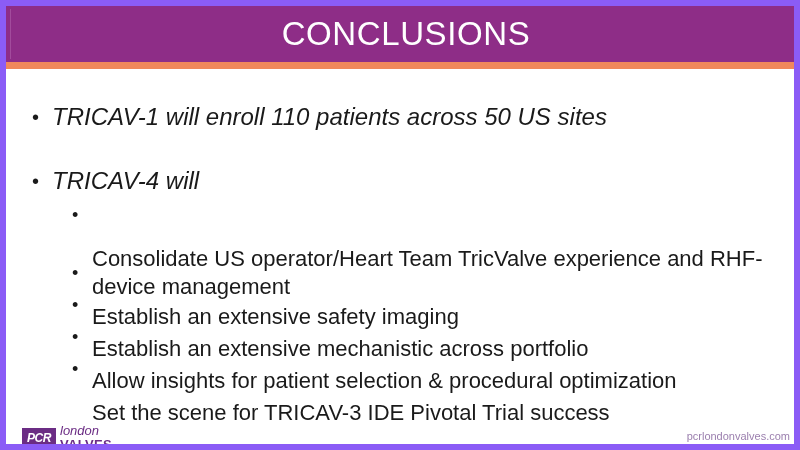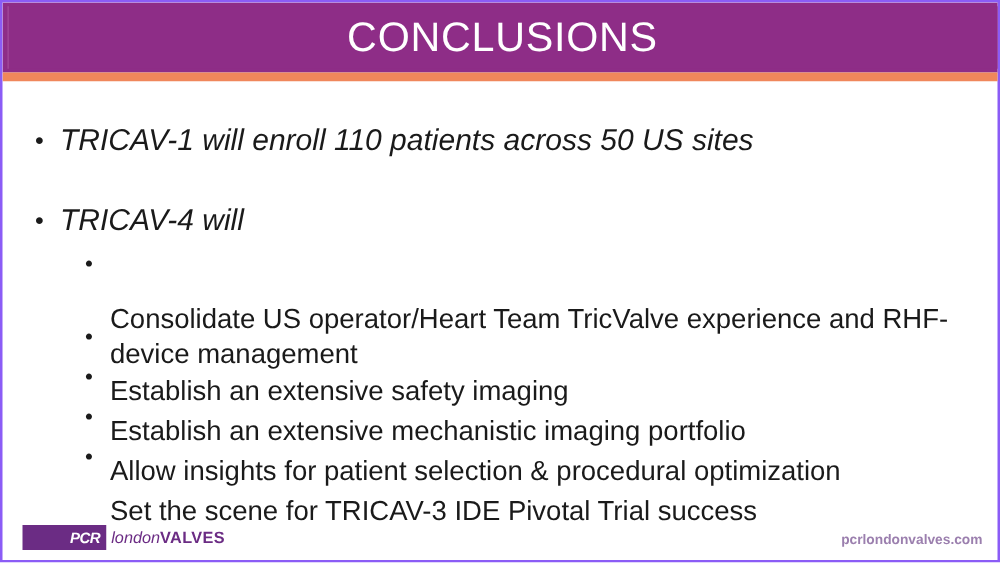--- a/index.html
+++ b/index.html
@@ -10,21 +10,21 @@
   body {
     font-family: "Liberation Sans", sans-serif;
   }
   .slide {
     position: relative;
     width: 800px;
     height: 450px;
     background: #ffffff;
     overflow: hidden;
     box-sizing: border-box;
-    border: 2px solid #8b5cf6;
+    border: 6px solid #8b5cf6;
   }
 
   
   .header-band {
     position: absolute;
     left: 0;
     top: 0;
     width: 800px;
     height: 56px;
     background: #8E2D87;
@@ -137,33 +137,32 @@
     align-items: center;
   }
   .logo-mark {
     width: 34px;
     height: 20px;
     background: #6B2C84;
     display: flex;
     align-items: center;
     justify-content: center;
     margin-right: 4px;
-    padding-left: 33px;
   }
   .logo-mark span {
     color: #ffffff;
     font-size: 12px;
     font-weight: bold;
     font-style: italic;
     letter-spacing: -0.5px;
     font-family: "Liberation Sans", sans-serif;
   }
   .logo-words {
     display: flex;
-    flex-direction: row;
+    flex-direction: column;
     line-height: 1;
     justify-content: space-between;
   }
   .logo-london {
     color: #6B2C84;
     font-size: 13px;
     font-style: italic;
     font-weight: 400;
     font-family: "Liberation Sans", sans-serif;
     margin-bottom: 1px;
@@ -175,21 +174,20 @@
     letter-spacing: 0.3px;
     font-family: "Liberation Sans", sans-serif;
   }
   .footer-url {
     position: absolute;
     right: 16px;
     top: 24px;
     color: #9B7FAE;
     font-size: 11px;
     font-family: "Liberation Sans", sans-serif;
-    font-weight: bold;
   }
 </style>
 </head>
 <body>
 
 <div class="slide">
 
   <div class="header-band">
     <div class="header-band-inner"></div>
     <div class="header-title">CONCLUSIONS</div>
@@ -213,21 +211,21 @@
       <span class="txt">Consolidate US operator/Heart Team TricValve experience and RHF-device management</span>
     </div>
 
     <div class="bullet-l2 s2">
       <span class="marker">•</span>
       <span class="txt">Establish an extensive safety imaging</span>
     </div>
 
     <div class="bullet-l2 s3">
       <span class="marker">•</span>
-      <span class="txt">Establish an extensive mechanistic imaging portfolio</span>
+      <span class="txt">Establish an extensive mechanistic across portfolio</span>
     </div>
 
     <div class="bullet-l2 s4">
       <span class="marker">•</span>
       <span class="txt">Allow insights for patient selection &amp; procedural optimization</span>
     </div>
 
     <div class="bullet-l2 s5">
       <span class="marker">•</span>
       <span class="txt">Set the scene for TRICAV-3 IDE Pivotal Trial success</span>

